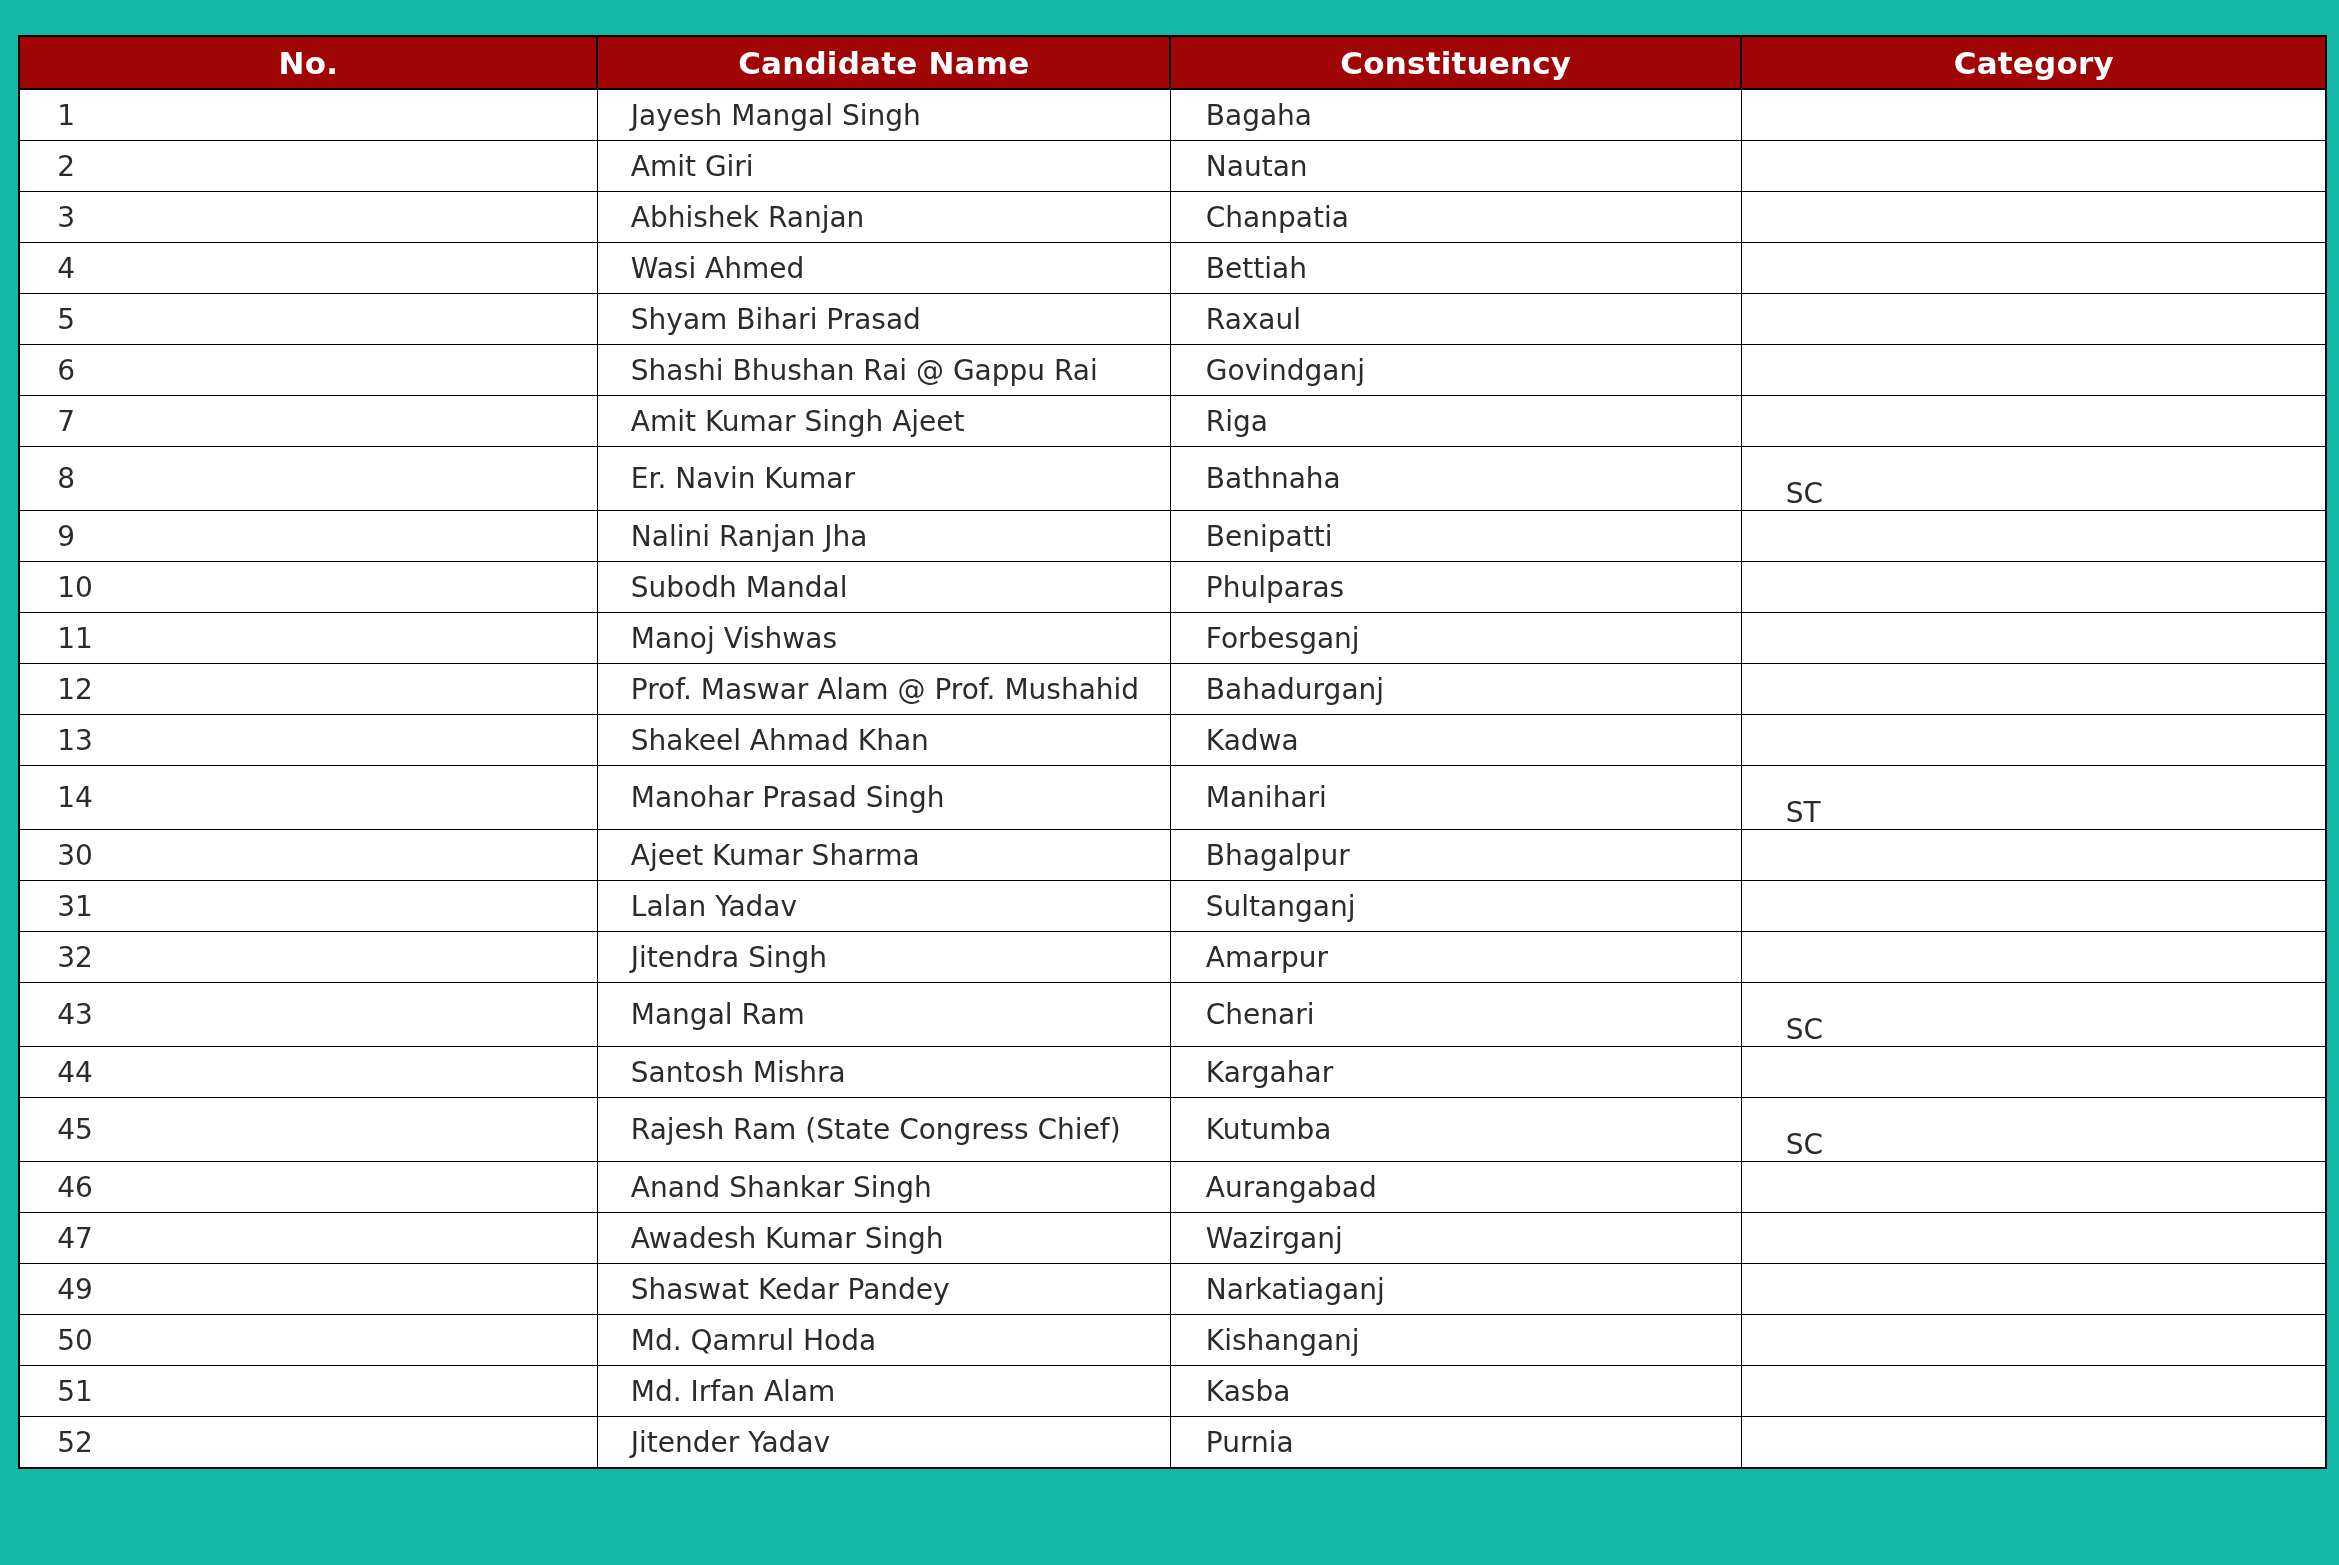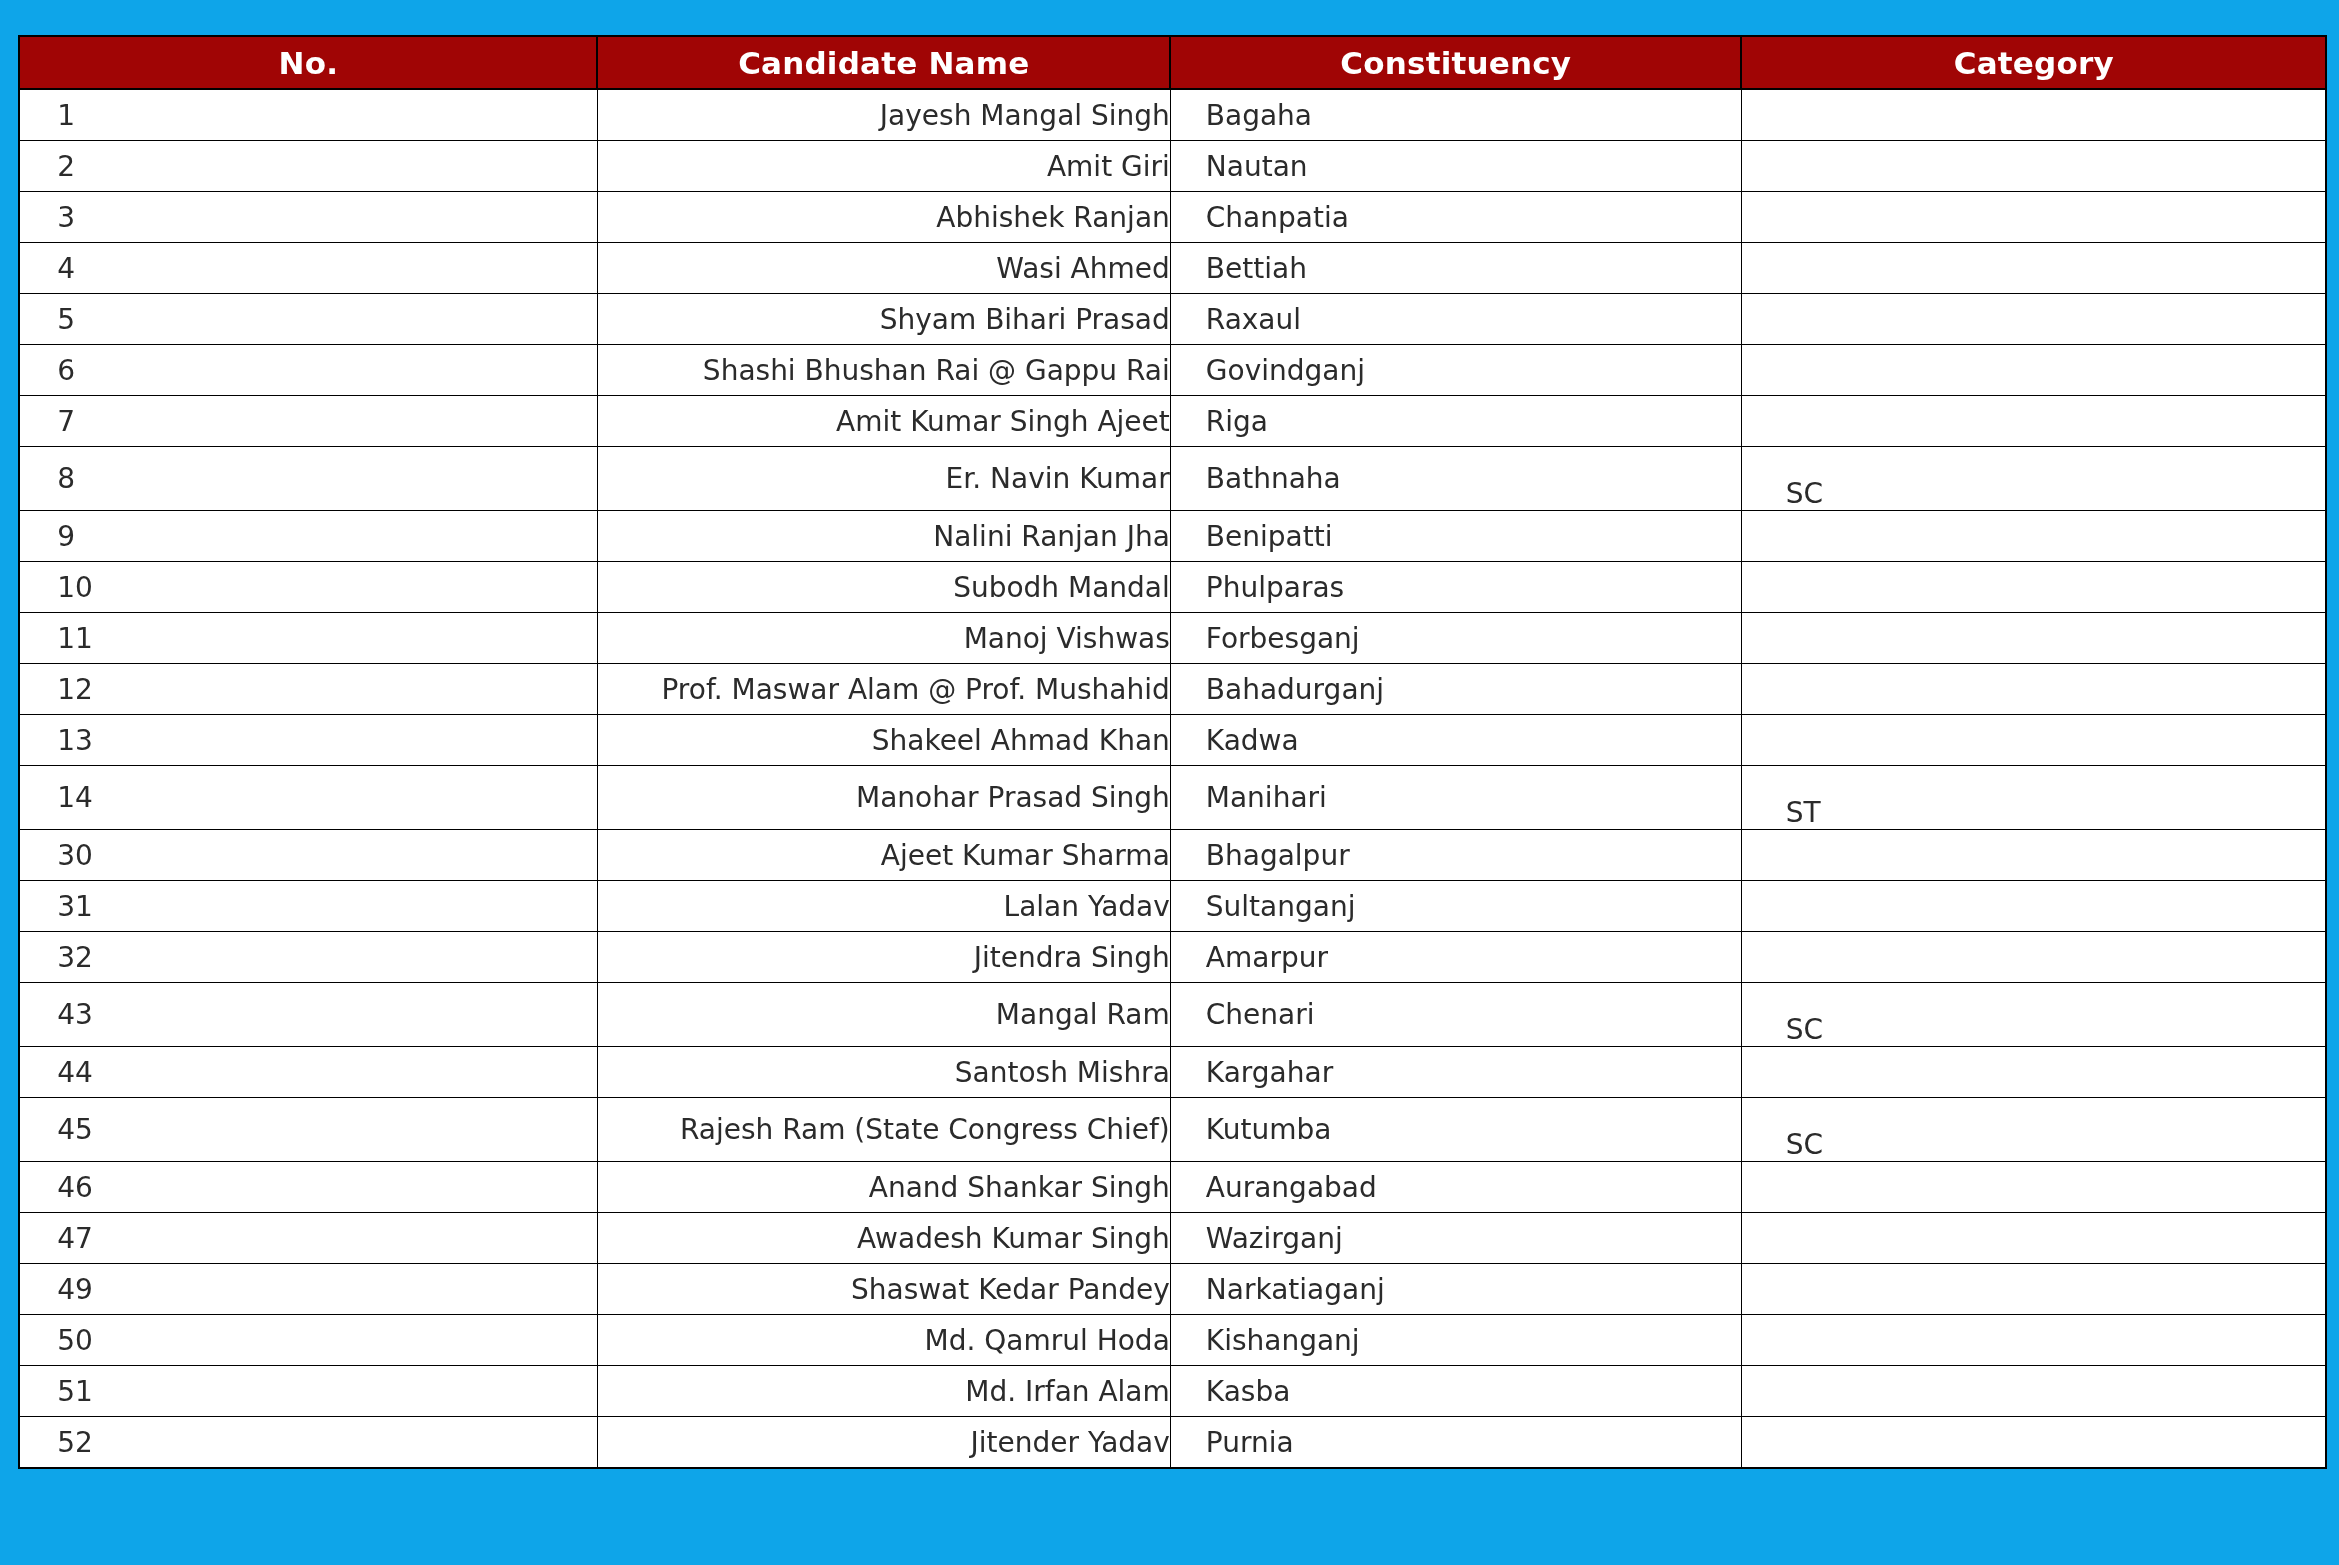--- a/index.html
+++ b/index.html
@@ -12,21 +12,21 @@
     width: 2339px;
     height: 1565px;
     font-family: "DejaVu Sans", sans-serif;
     overflow: hidden;
   }
 
   .sheet {
     position: relative;
     width: 2339px;
     height: 1565px;
-    background: #0ea5e9;
+    background: #14b8a6;
     box-sizing: border-box;
   }
 
   .table-wrap {
     position: absolute;
     left: 18.3px;
     top: 35px;
     width: 2307px;
   }
 
@@ -75,21 +75,21 @@
     width: 100%;
     overflow: hidden;
     white-space: nowrap;
     box-sizing: border-box;
   }
 
   td.col-no .cell {
     padding-left: 37px;
     text-align: left;
   }
-  td.col-name .cell  { padding-left: 33px; text-align: right; }
+  td.col-name .cell  { padding-left: 33px; }
   td.col-const .cell { padding-left: 35px; }
   td.col-cat .cell   { padding-left: 44px; margin-top: 30px; }
 
   td.col-cat { }
 </style>
 </head>
 <body>
 
 <div class="sheet">
   <div class="table-wrap">

